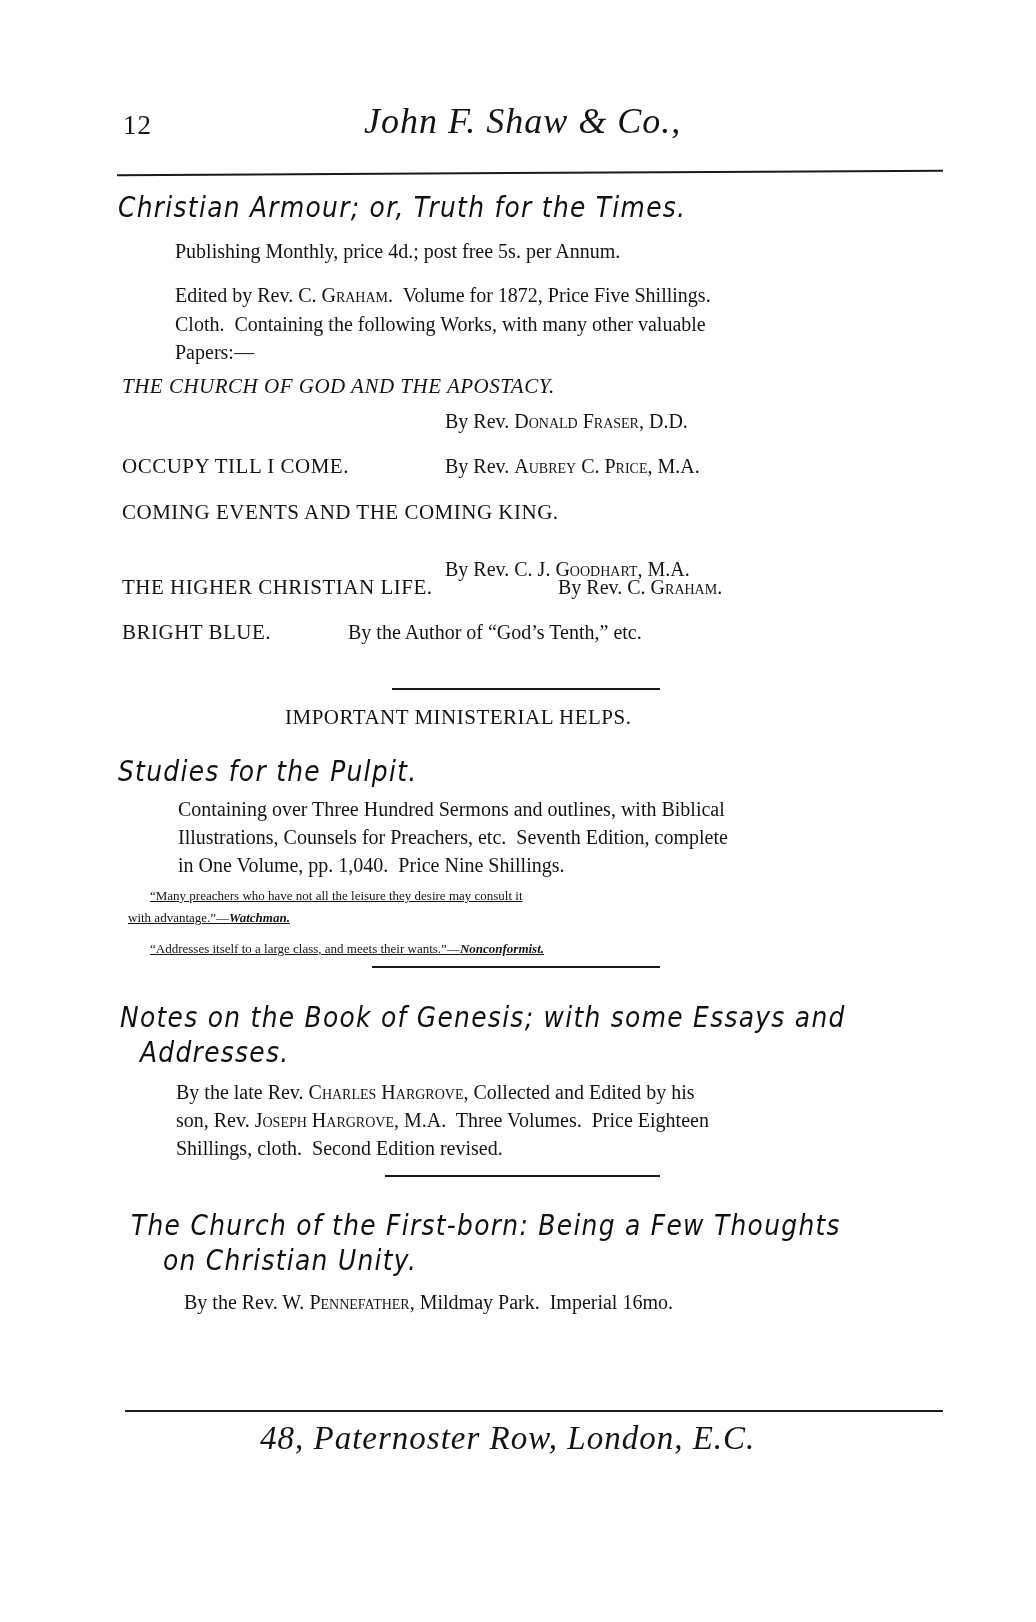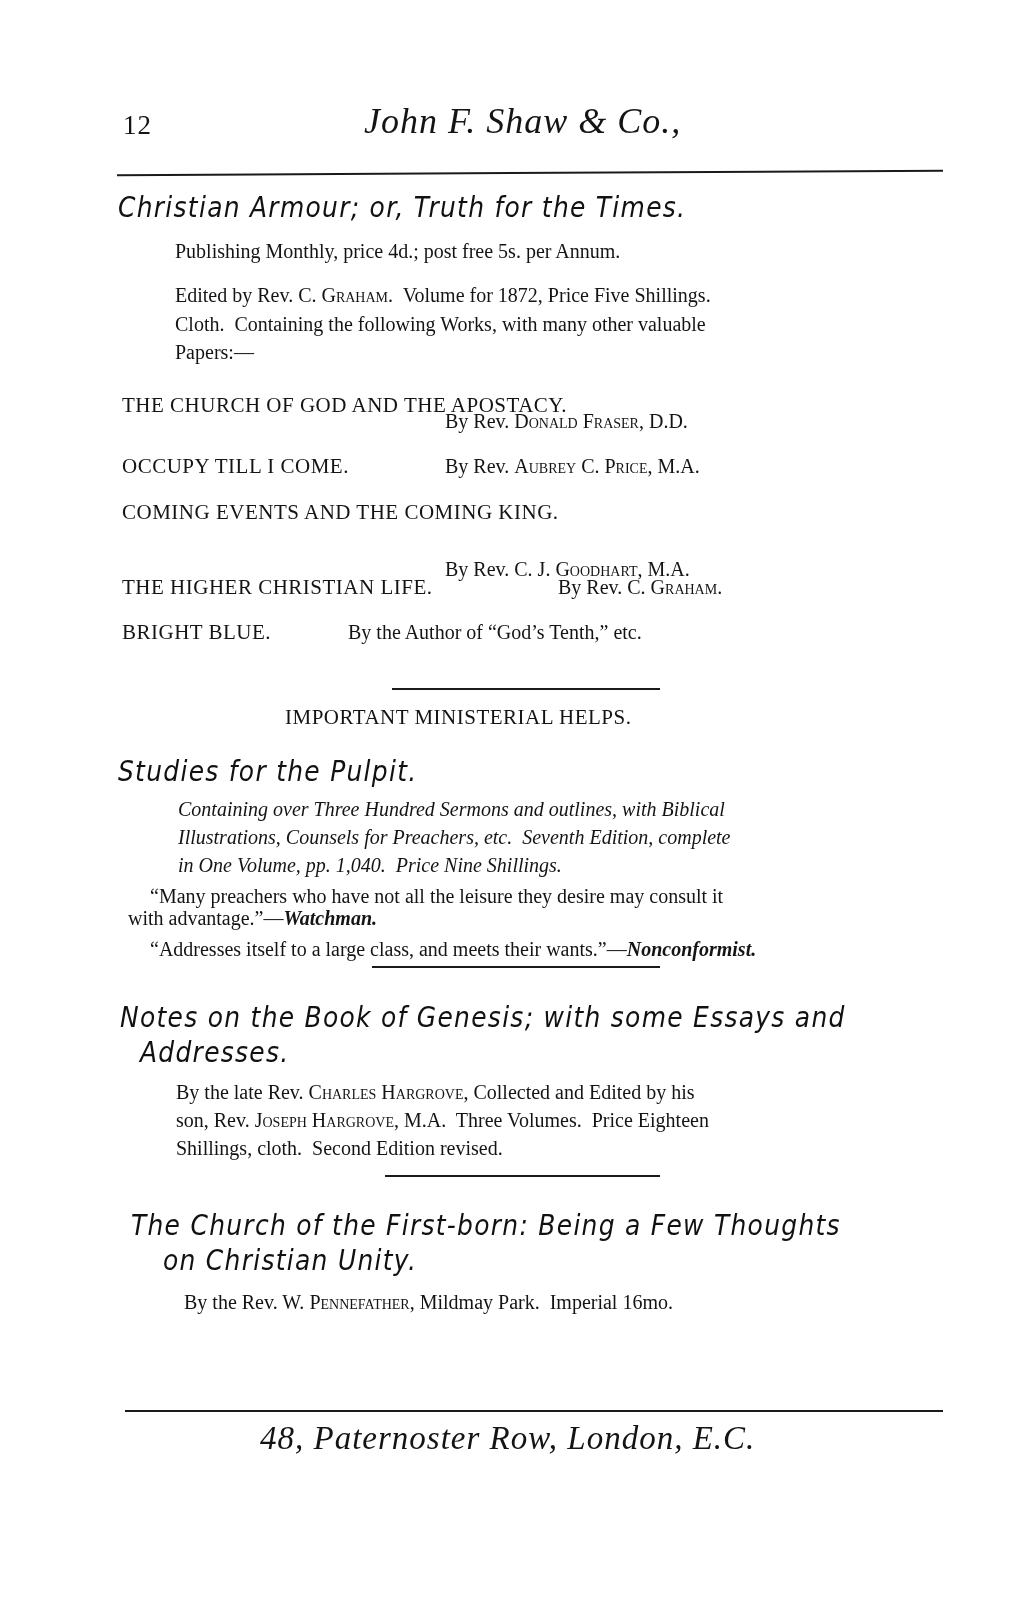--- a/index.html
+++ b/index.html
@@ -15,61 +15,61 @@
   .rule-bottom { left: 125px; top: 1410px; width: 818px; height: 2px; }
   .short-rule { height: 1.5px; }
 
   .title-sans {
     font-family: "DejaVu Sans", "Liberation Sans", sans-serif;
     font-style: oblique; font-weight: normal; font-size: 29px;
     letter-spacing: 1.5px; line-height: 34px; color: #111;
     transform: scaleX(0.86); transform-origin: left top; white-space: nowrap;
   }
   .body { font-size: 20px; line-height: 29px; }
-  .small { font-size: 20px; line-height: 22px; }
+  .small { font-size: 13px; line-height: 22px; text-decoration: underline; }
   .sc { font-variant: small-caps; }
   .caps { font-size: 21px; letter-spacing: 0.5px; }
   .it { font-style: italic; }
   .footer { left: 260px; top: 1420px; font-size: 33px; letter-spacing: 1px; }
 </style>
 </head>
 <body>
 
 <div class="abs page-num">12</div>
 <div class="abs running-head">John F. Shaw &amp; Co.,</div>
 <div class="rule rule-top"></div>
 
 <div class="abs title-sans" style="left:118px; top:190px;">Christian Armour; or, Truth for the Times.</div>
 <div class="abs body" style="left:175px; top:237px;">Publishing Monthly, price 4d.; post free 5s. per Annum.</div>
 <div class="abs body" style="left:175px; top:281px; width:740px;">
   <div><span>Edited by Rev. C. </span><span class="sc">Graham.</span><span style="white-space:pre">  Volume for 1872, Price Five Shillings.</span></div>
   <div style="white-space:pre; line-height:28px;">Cloth.  Containing the following Works, with many other valuable</div>
   <div>Papers:—</div>
 </div>
 
-<div class="abs caps" style="left:122px; top:393px;">THE CHURCH OF GOD AND THE APOSTACY.</div>
+<div class="abs caps" style="left:122px; top:374px;font-style:italic;">THE CHURCH OF GOD AND THE APOSTACY.</div>
 <div class="abs body" style="left:445px; top:407px;"><span>By Rev. </span><span class="sc">Donald Fraser</span><span>, D.D.</span></div>
 
 <div class="abs caps" style="left:122px; top:454px;">OCCUPY TILL I COME.</div>
 <div class="abs body" style="left:445px; top:452px;"><span>By Rev. </span><span class="sc">Aubrey C. Price</span><span>, M.A.</span></div>
 
 <div class="abs caps" style="left:122px; top:500px;">COMING EVENTS AND THE COMING KING.</div>
 <div class="abs body" style="left:445px; top:528px;margin-top:27px;"><span>By Rev. C. J. </span><span class="sc">Goodhart</span><span>, M.A.</span></div>
 
 <div class="abs caps" style="left:122px; top:575px;">THE HIGHER CHRISTIAN LIFE.</div>
 <div class="abs body" style="left:558px; top:573px;"><span>By Rev. C. </span><span class="sc">Graham</span><span>.</span></div>
 
 <div class="abs caps" style="left:122px; top:620px;">BRIGHT BLUE.</div>
 <div class="abs body" style="left:348px; top:618px;">By the Author of “God’s Tenth,” etc.</div>
 
 <div class="rule short-rule" style="left:392px; top:688px; width:268px;"></div>
 
 <div class="abs caps" style="left:285px; top:705px;">IMPORTANT MINISTERIAL HELPS.</div>
 <div class="abs title-sans" style="left:118px; top:754px;">Studies for the Pulpit.</div>
-<div class="abs body" style="left:178px; top:795px; line-height:28px;font-style:italic;">
+<div class="abs body" style="left:178px; top:795px; line-height:28px;">
   <div style="white-space:pre">Containing over Three Hundred Sermons and outlines, with Biblical</div>
   <div style="white-space:pre">Illustrations, Counsels for Preachers, etc.  Seventh Edition, complete</div>
   <div style="white-space:pre">in One Volume, pp. 1,040.  Price Nine Shillings.</div>
 </div>
 <div class="abs small" style="left:128px; top:885px; width:800px;">
   <div style="padding-left:22px;"><span>“Many preachers who have not all the leisure they desire may consult it</span></div>
   <div><span>with advantage.”—</span><span class="it" style="font-weight:bold">Watchman.</span></div>
   <div style="padding-left:22px;margin-top:9px;"><span>“Addresses itself to a large class, and meets their wants.”—</span><span class="it" style="font-weight:bold">Nonconformist.</span></div>
 </div>
 

